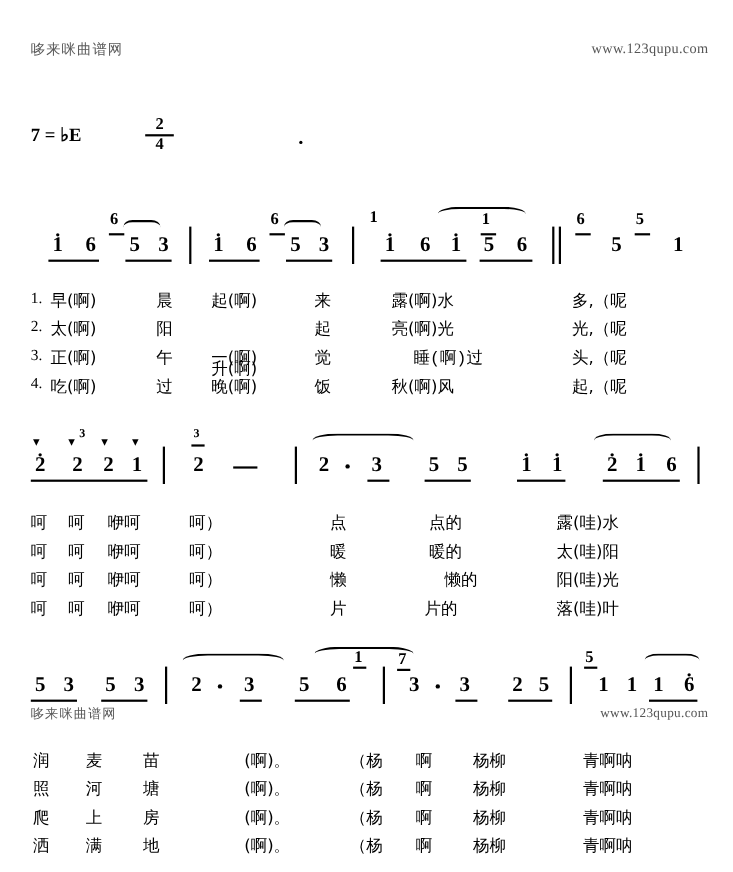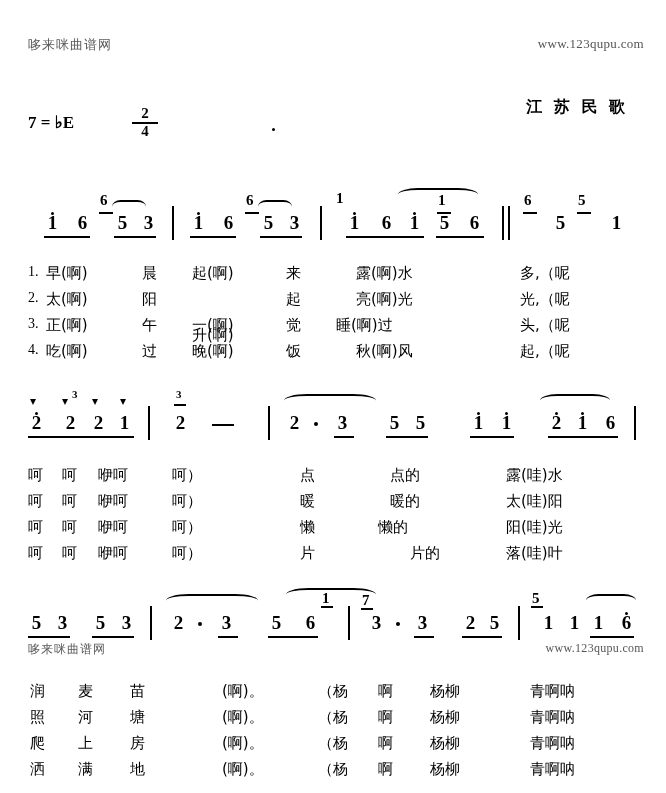--- a/index.html
+++ b/index.html
@@ -115,21 +115,20 @@
 </style>
 </head>
 <body>
 
 <div class="sheet">
 
   <div class="watermark-tl">哆来咪曲谱网</div>
   <div class="watermark-tr">www.123qupu.com</div>
 
   <div class="credits">
-    <div>江 苏 民 歌</div>
   </div>
 
   <div class="keysig">
     <span>7 = ♭E</span>
   </div>
   <div class="meter">
     <span class="num">2</span>
     <span class="den">4</span>
   </div>
   <div class="dot-mark"></div>
@@ -214,21 +213,21 @@
         <span class="lyr" style="left:286px;">起</span>
         <span class="lyr" style="left:356px;">亮(啊)光</span>
         <span class="lyr" style="left:520px;">光,（呢</span>
       </div>
       <div class="lyric-line">
         <span class="lnum" style="left:28px;">3.</span>
         <span class="lyr" style="left:46px;">正(啊)</span>
         <span class="lyr" style="left:142px;">午</span>
         <span class="lyr" style="left:192px;">一(啊)</span>
         <span class="lyr" style="left:286px;">觉</span>
-        <span class="lyr" style="left:336px;">睡(啊)过</span>
+        <span class="lyr" style="left:376px;font-family:Liberation Mono, monospace;">睡(啊)过</span>
         <span class="lyr" style="left:520px;">头,（呢</span>
       </div>
       <div class="lyric-line">
         <span class="lnum" style="left:28px;">4.</span>
         <span class="lyr" style="left:46px;">吃(啊)</span>
         <span class="lyr" style="left:142px;">过</span>
         <span class="lyr" style="left:192px;">晚(啊)</span>
         <span class="lyr" style="left:286px;">饭</span>
         <span class="lyr" style="left:356px;">秋(啊)风</span>
         <span class="lyr" style="left:520px;">起,（呢</span>
@@ -306,30 +305,30 @@
         <span class="lyr" style="left:300px;">暖</span>
         <span class="lyr" style="left:390px;">暖的</span>
         <span class="lyr" style="left:506px;">太(哇)阳</span>
       </div>
       <div class="lyric-line">
         <span class="lyr" style="left:28px;">呵</span>
         <span class="lyr" style="left:62px;">呵</span>
         <span class="lyr" style="left:98px;">咿呵</span>
         <span class="lyr" style="left:172px;">呵）</span>
         <span class="lyr" style="left:300px;">懒</span>
-        <span class="lyr" style="left:378px;">懒的</span>
+        <span class="lyr" style="left:404px;">懒的</span>
         <span class="lyr" style="left:506px;">阳(哇)光</span>
       </div>
       <div class="lyric-line">
         <span class="lyr" style="left:28px;">呵</span>
         <span class="lyr" style="left:62px;">呵</span>
         <span class="lyr" style="left:98px;">咿呵</span>
         <span class="lyr" style="left:172px;">呵）</span>
         <span class="lyr" style="left:300px;">片</span>
-        <span class="lyr" style="left:410px;text-align:center;">片的</span>
+        <span class="lyr" style="left:386px;text-align:center;">片的</span>
         <span class="lyr" style="left:506px;">落(哇)叶</span>
       </div>
     </div>
   </div>
 
   <div class="system" style="top:586px;">
     <div class="notes">
 
       <div class="note" style="left:28px; top:26px;">5</div>
       <div class="note" style="left:54px; top:26px;">3</div>

